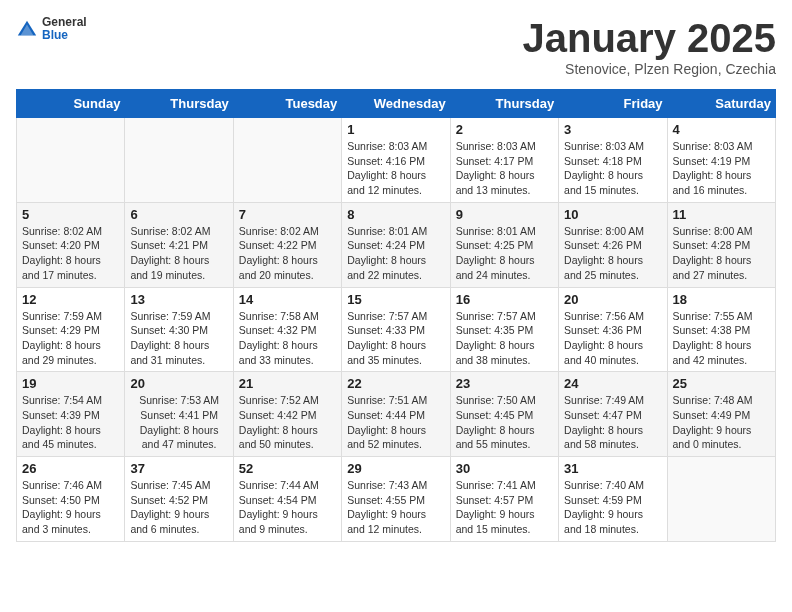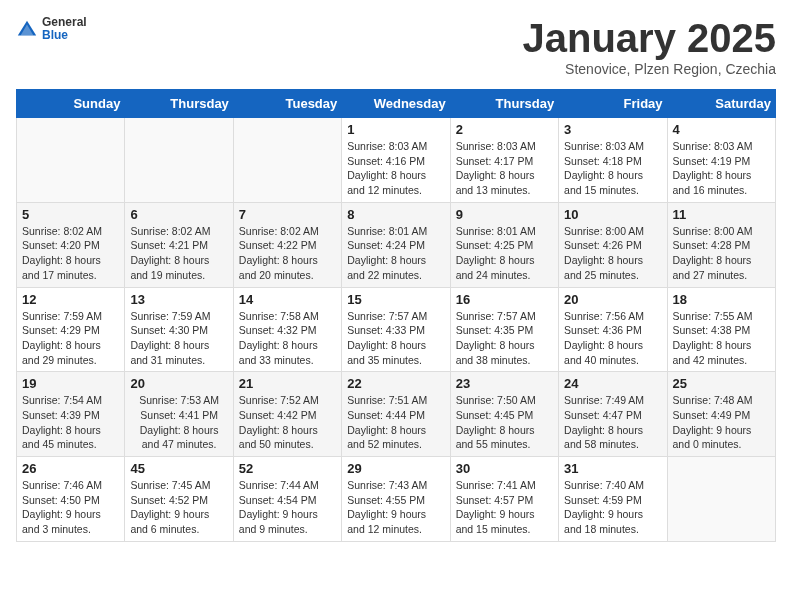--- a/index.html
+++ b/index.html
@@ -286,21 +286,21 @@
         </td>
       </tr>
       <tr class="row-even">
         <td>
           <div class="day-number">26</div>
           <div class="day-info" style="white-space: pre-line;">Sunrise: 7:46 AM
 Sunset: 4:50 PM
 Daylight: 9 hours and 3 minutes.</div>
         </td>
         <td>
-          <div class="day-number">45</div>
+          <div class="day-number">37</div>
           <div class="day-info" style="white-space: pre-line;">Sunrise: 7:45 AM
 Sunset: 4:52 PM
 Daylight: 9 hours and 6 minutes.</div>
         </td>
         <td>
           <div class="day-number">52</div>
           <div class="day-info" style="white-space: pre-line;">Sunrise: 7:44 AM
 Sunset: 4:54 PM
 Daylight: 9 hours and 9 minutes.</div>
         </td>

